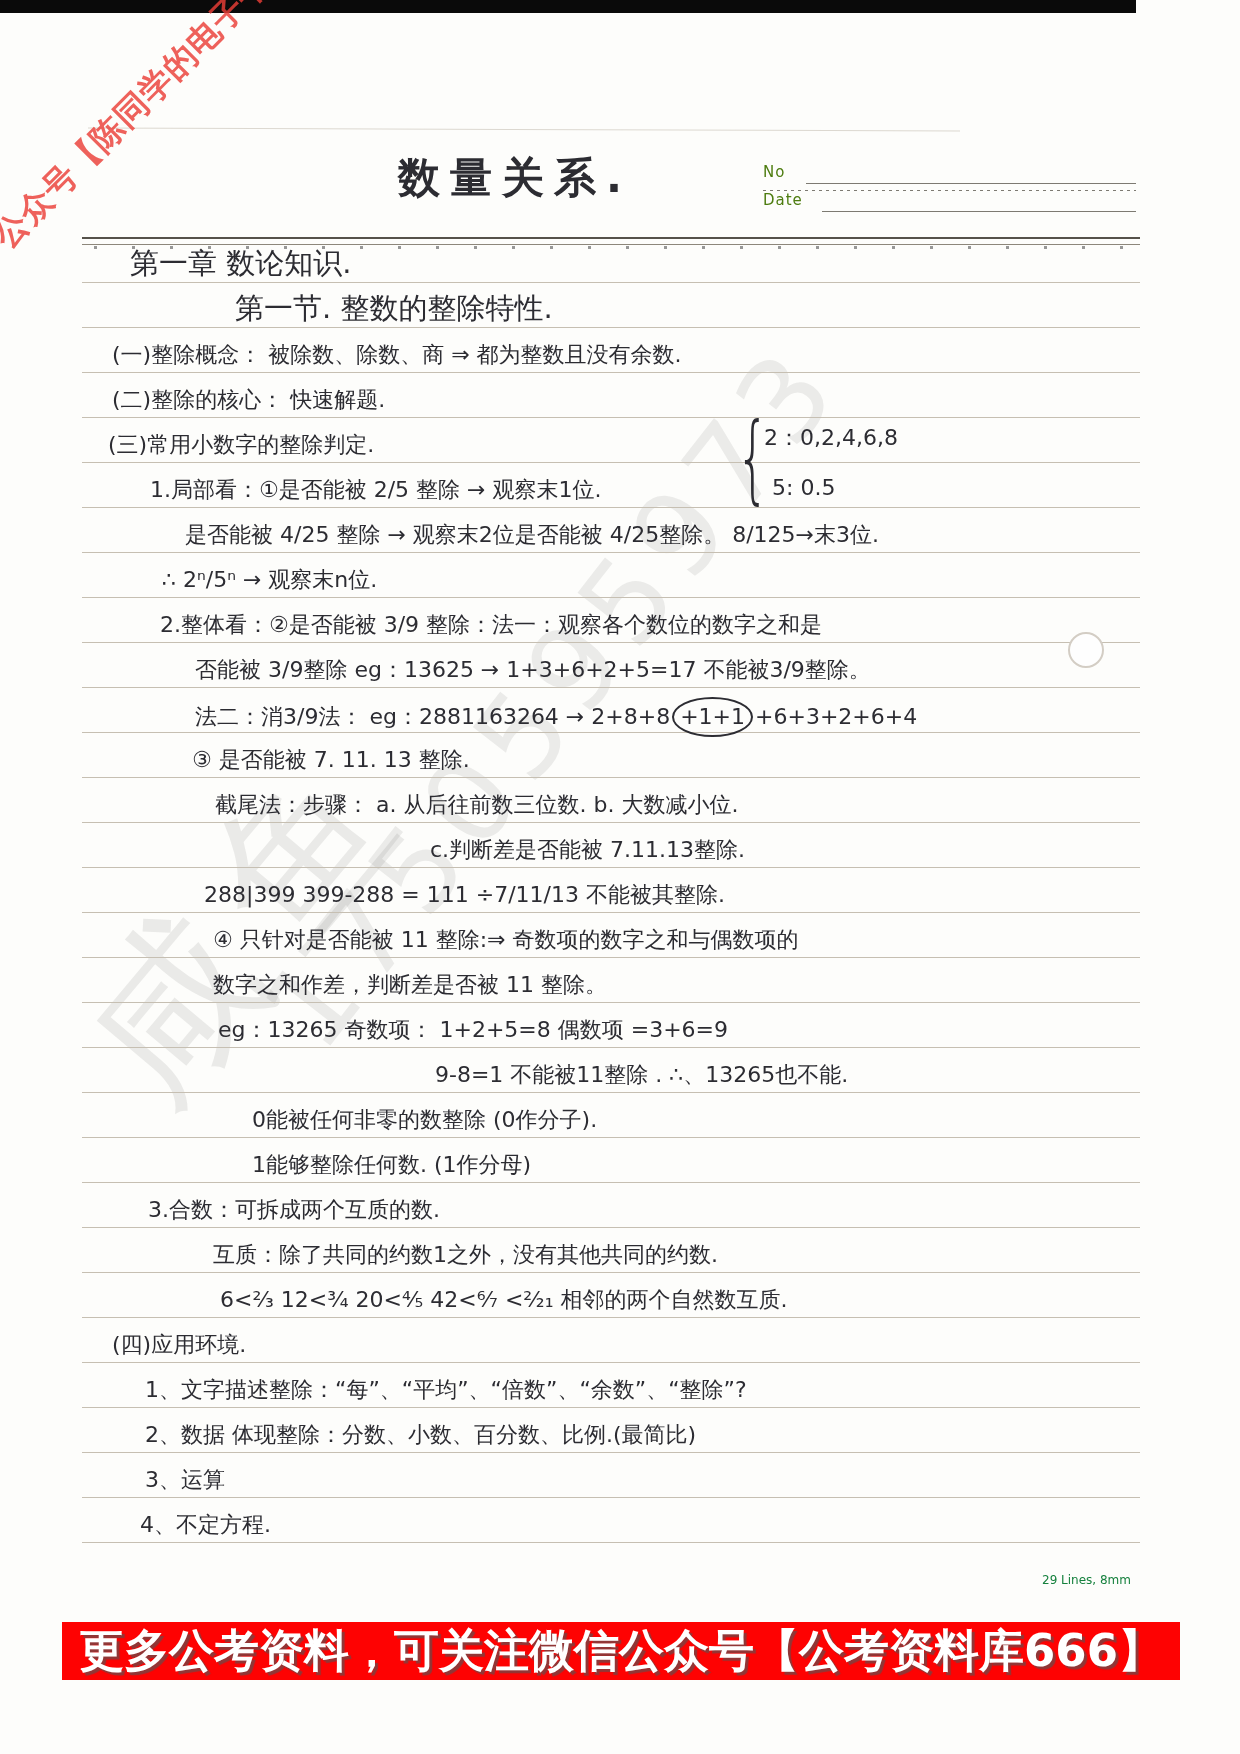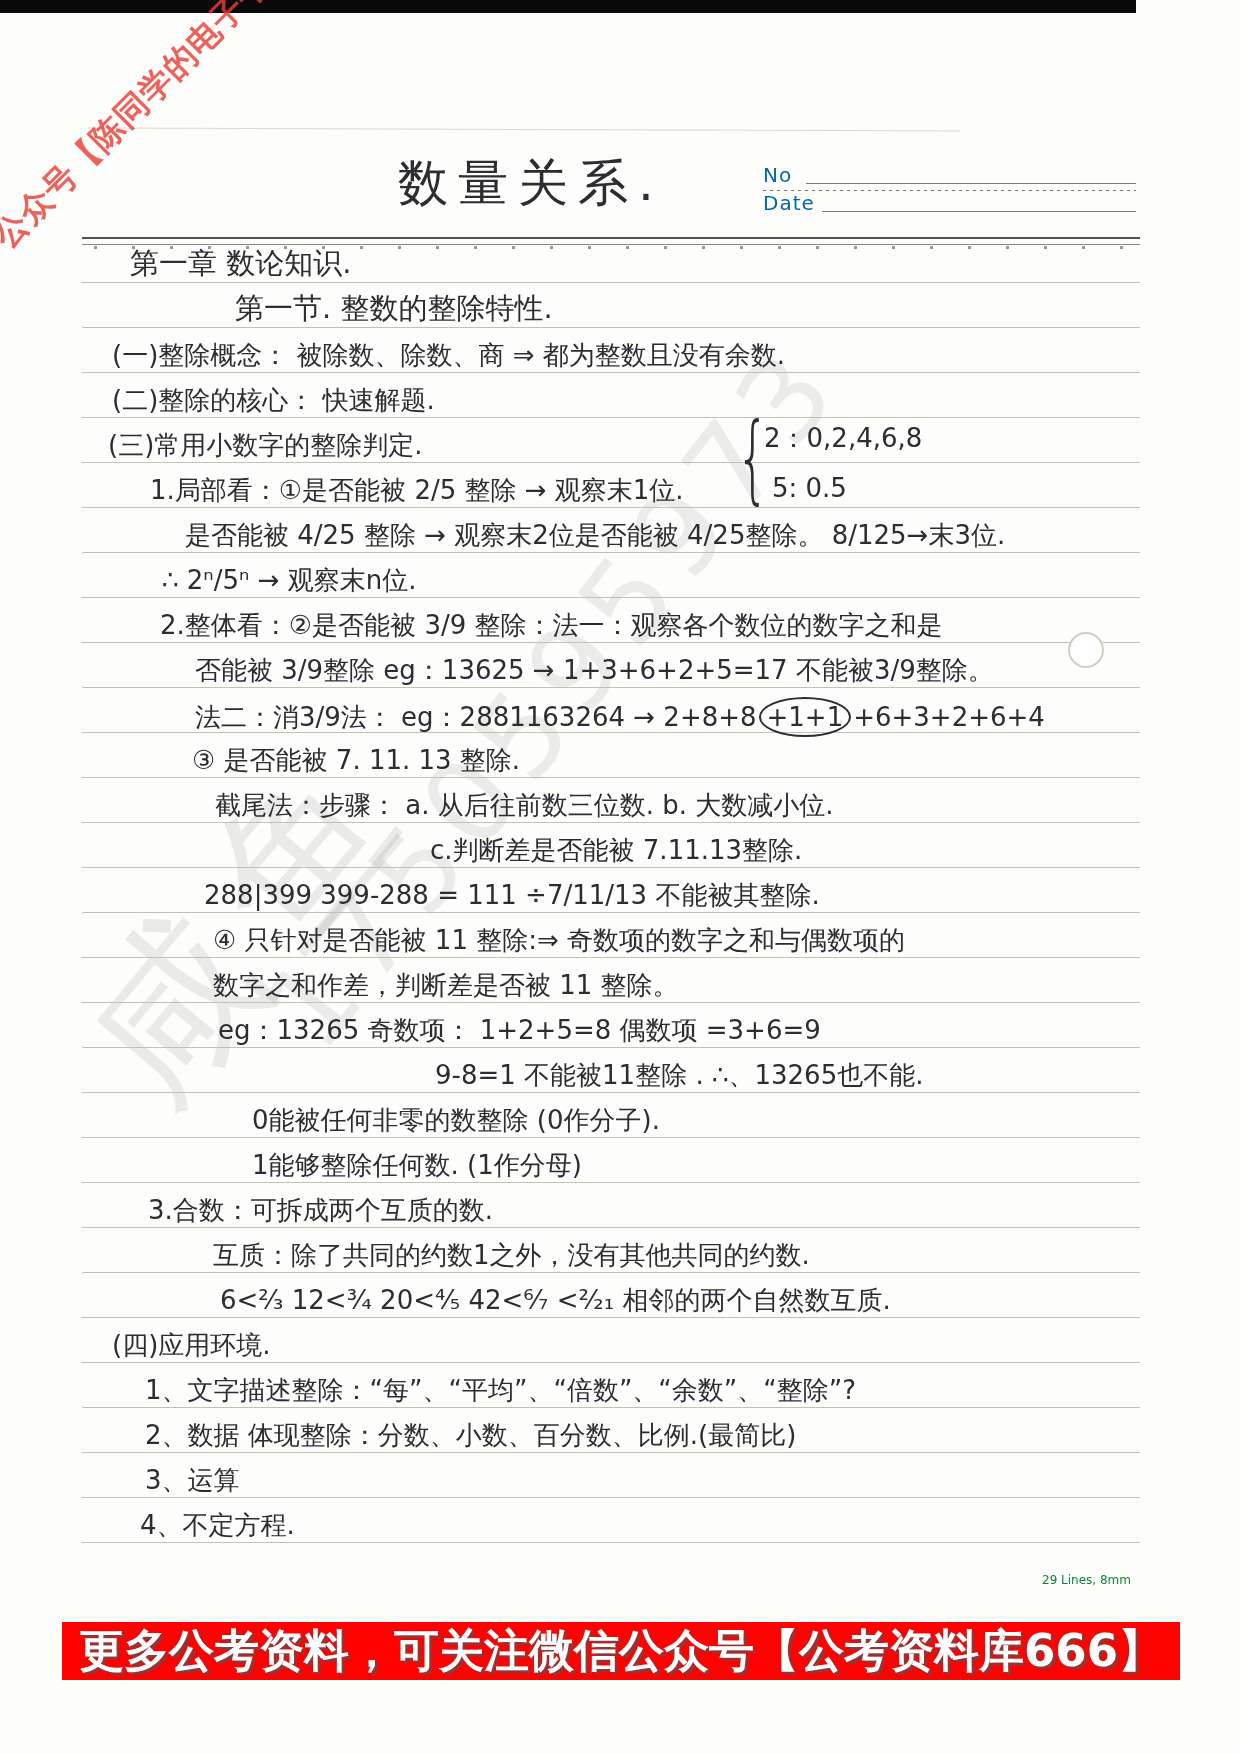--- a/index.html
+++ b/index.html
@@ -12,28 +12,28 @@
   .rules{position:absolute;left:82px;top:238px;width:1058px;height:1307px;
          background:repeating-linear-gradient(to bottom,transparent 0 44px,#c6bfb2 44px 45px);}
   .head-rule{position:absolute;left:82px;top:237px;width:1058px;height:5px;
              border-top:2px solid #56524a;border-bottom:1px solid #8d877b;}
   .ticks{position:absolute;left:94px;top:246px;width:1040px;height:3px;opacity:.55;
          background:repeating-linear-gradient(to right,#444 0 3px,transparent 3px 38px);}
   .hole{position:absolute;left:1068px;top:632px;width:32px;height:32px;border-radius:50%;
         border:2px solid #d3cdc4;background:#fefefe;}
 
   
-  .plabel{position:absolute;color:#0369a1;font-size:20px;letter-spacing:1px;}
+  .plabel{position:absolute;color:#4d7c0f;font-size:15px;letter-spacing:1px;}
   .hline{position:absolute;height:1px;background:#7d7a72;}
   .hline.dotted{background:repeating-linear-gradient(to right,#7d7a72 0 3px,transparent 3px 7px);}
 
   
-  .ink{position:absolute;color:#2c2c32;font-size:26px;line-height:36px;height:36px;white-space:nowrap;}
+  .ink{position:absolute;color:#2c2c32;font-size:22px;line-height:36px;height:36px;white-space:nowrap;}
   .ink.big{font-size:29px;line-height:40px;height:40px;}
-  .title{position:absolute;left:398px;top:150px;font-size:50px;font-weight:400;color:#2c2c32;letter-spacing:10px;}
+  .title{position:absolute;left:398px;top:150px;font-size:42px;font-weight:700;color:#2c2c32;letter-spacing:10px;}
   .circle-mark{display:inline-block;border:2px solid #2c2c32;border-radius:50%;padding:0 6px;margin:0 2px;}
   .brace{position:absolute;left:736px;top:398px;font-size:96px;font-weight:200;color:#2c2c32;
          transform:scaleX(.55);transform-origin:left center;line-height:120px;}
 
   
   .wm-red{position:absolute;left:14px;top:214px;height:42px;transform:rotate(-45deg);
           transform-origin:left bottom;font-size:33px;font-weight:700;letter-spacing:1px;
           color:rgba(234,62,55,.82);white-space:nowrap;}
   .wm-gray-big{position:absolute;left:120px;top:960px;font-size:170px;color:rgba(110,110,110,.13);
           transform:rotate(-50deg);transform-origin:0 50%;letter-spacing:30px;white-space:nowrap;}

